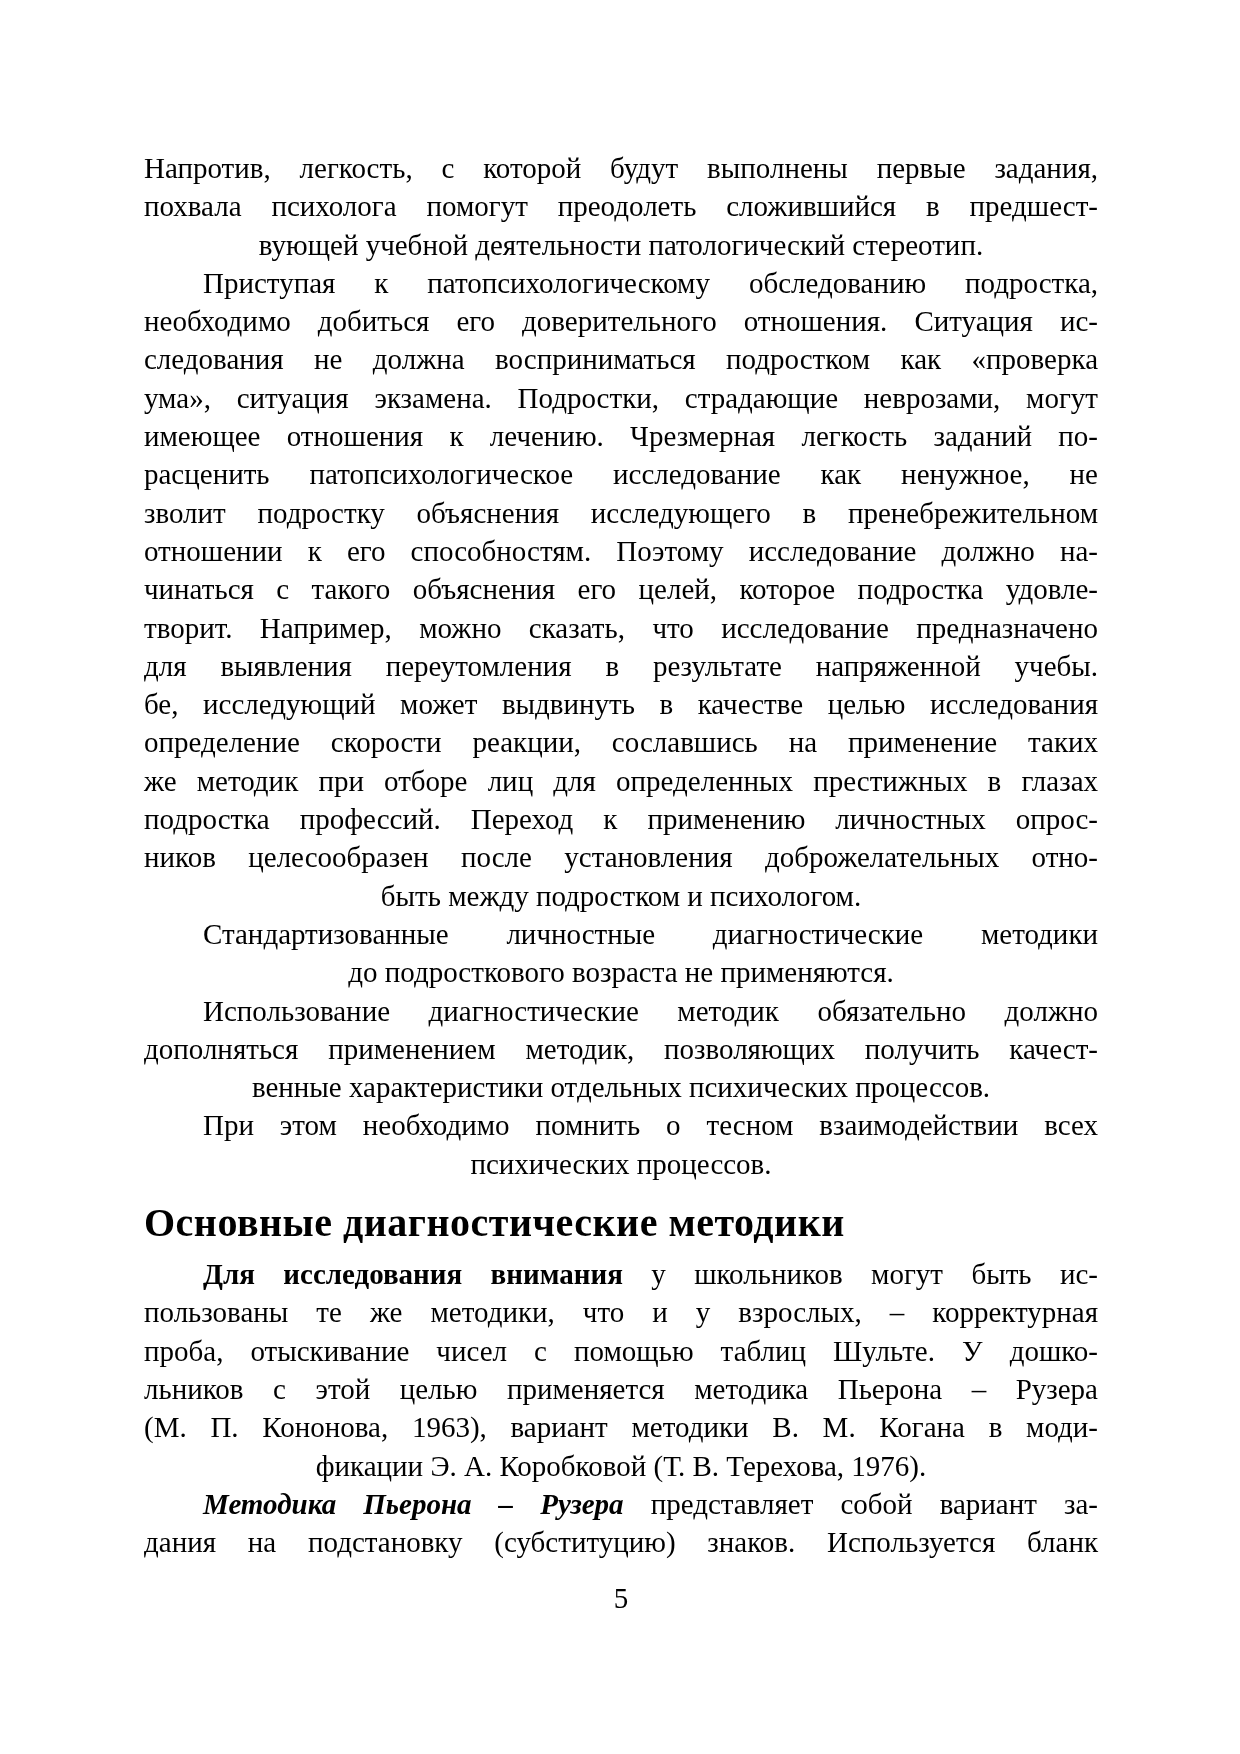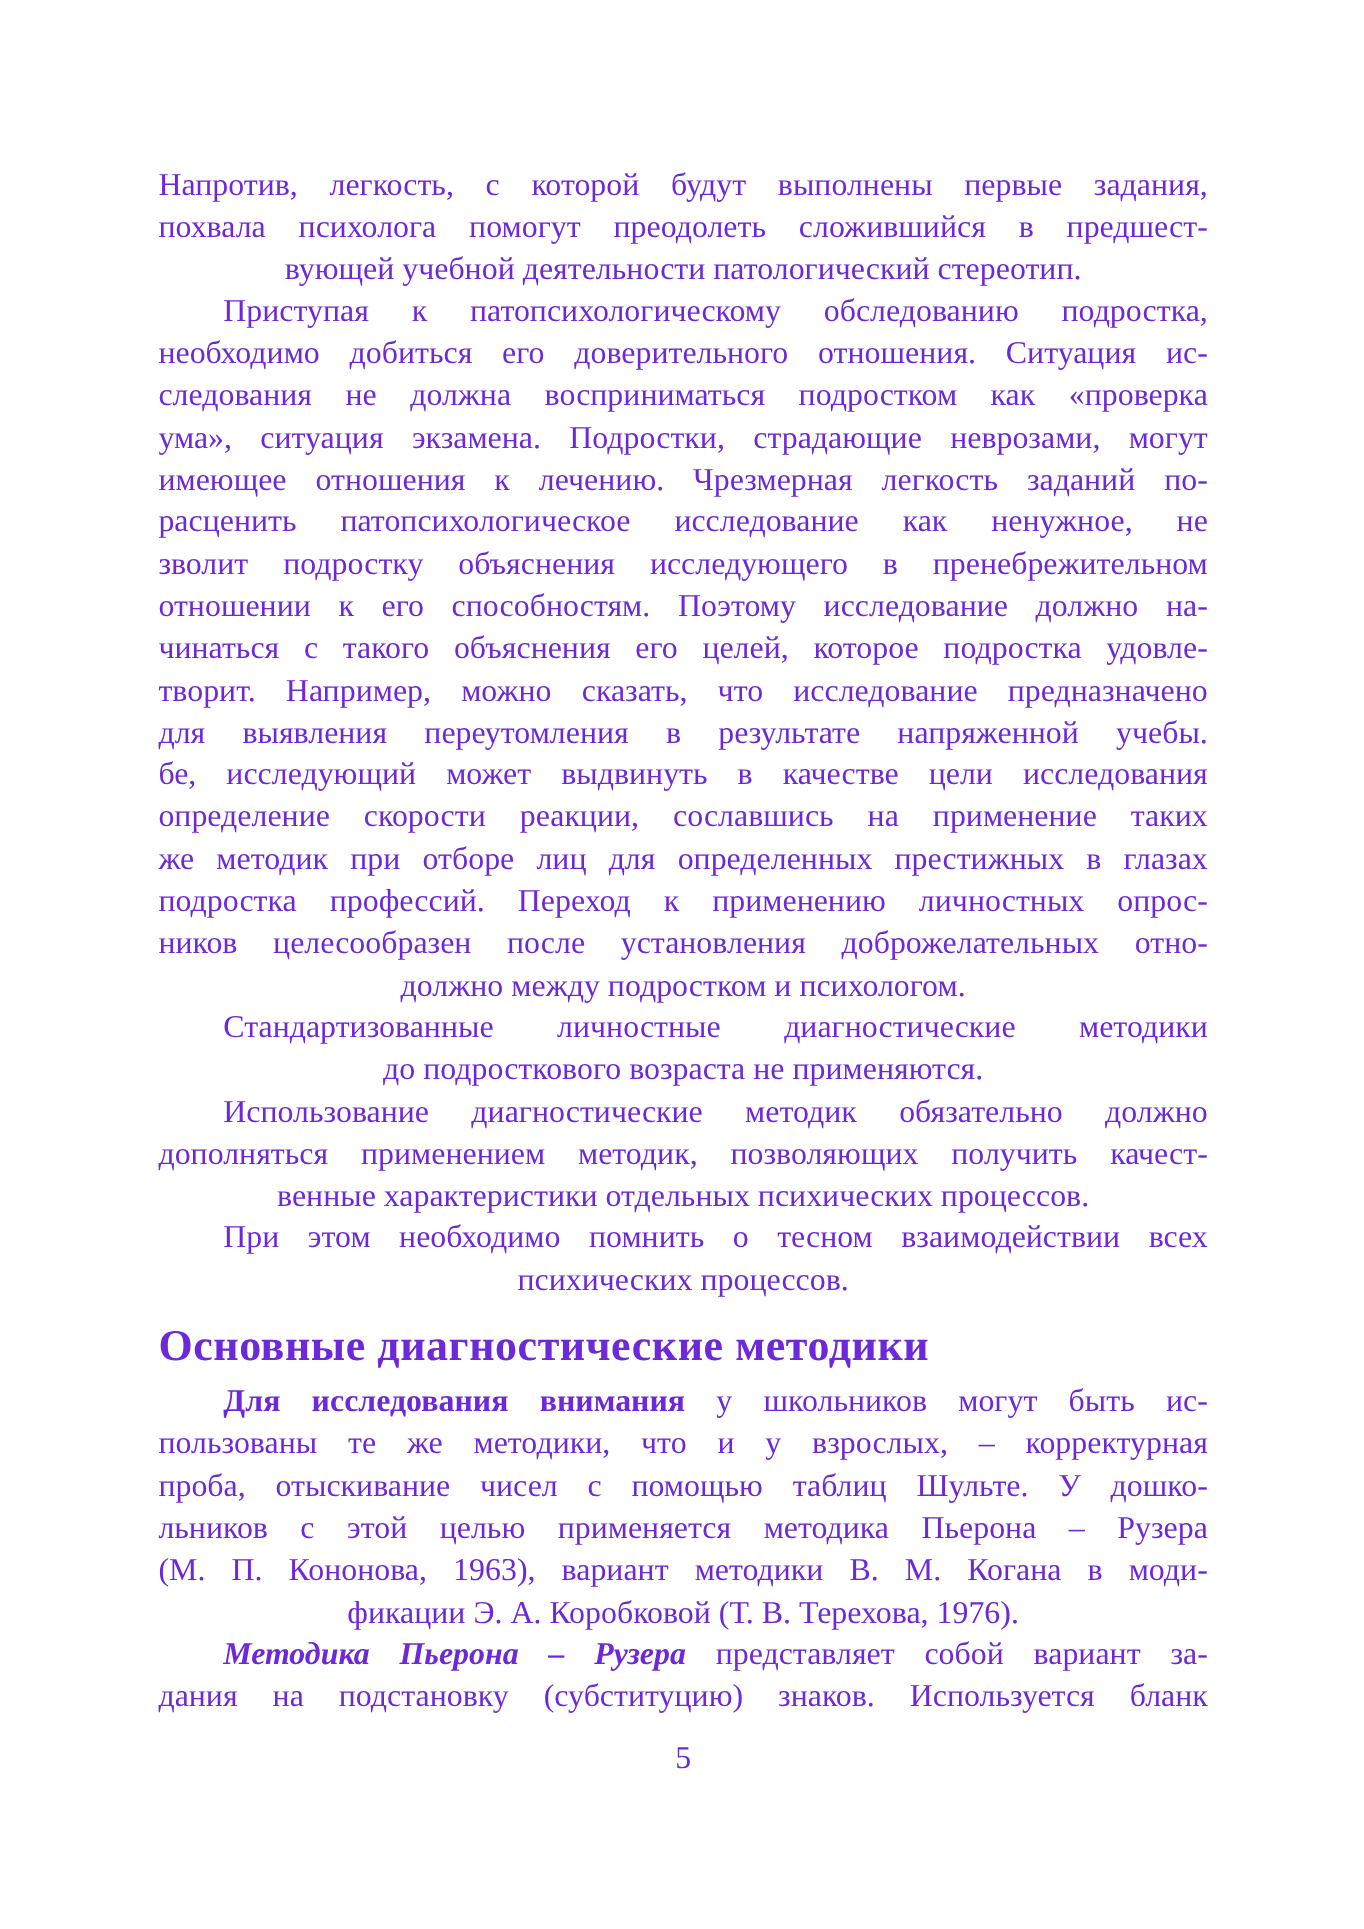--- a/index.html
+++ b/index.html
@@ -7,21 +7,21 @@
     padding: 0;
     background: #ffffff;
   }
   .page {
     position: relative;
     width: 1240px;
     height: 1754px;
     background: #ffffff;
     overflow: hidden;
     font-family: "Liberation Serif", "DejaVu Serif", serif;
-    color: #6d28d9;
+    color: #000000;
   }
   .text-col {
     position: absolute;
     left: 144px;
     top: 149px;
     width: 954px;
   }
   .line {
     height: 38.3px;
     line-height: 38.3px;
@@ -69,26 +69,26 @@
         <div class="line just"><span class="s-normal">необходимо добиться его доверительного отношения. Ситуация ис-</span></div>
         <div class="line just"><span class="s-normal">следования не должна восприниматься подростком как «проверка</span></div>
         <div class="line just"><span class="s-normal">ума», ситуация экзамена. Подростки, страдающие неврозами, могут</span></div>
         <div class="line just"><span class="s-normal">имеющее отношения к лечению. Чрезмерная легкость заданий по-</span></div>
         <div class="line just"><span class="s-normal">расценить патопсихологическое исследование как ненужное, не</span></div>
         <div class="line just"><span class="s-normal">зволит подростку объяснения исследующего в пренебрежительном</span></div>
         <div class="line just"><span class="s-normal">отношении к его способностям. Поэтому исследование должно на-</span></div>
         <div class="line just"><span class="s-normal">чинаться с такого объяснения его целей, которое подростка удовле-</span></div>
         <div class="line just"><span class="s-normal">творит. Например, можно сказать, что исследование предназначено</span></div>
         <div class="line just"><span class="s-normal">для выявления переутомления в результате напряженной учебы.</span></div>
-        <div class="line just"><span class="s-normal">бе, исследующий может выдвинуть в качестве цели исследования</span></div>
+        <div class="line just"><span class="s-normal">бе, исследующий может выдвинуть в качестве целью исследования</span></div>
         <div class="line just"><span class="s-normal">определение скорости реакции, сославшись на применение таких</span></div>
         <div class="line just"><span class="s-normal">же методик при отборе лиц для определенных престижных в глазах</span></div>
         <div class="line just"><span class="s-normal">подростка профессий. Переход к применению личностных опрос-</span></div>
         <div class="line just"><span class="s-normal">ников целесообразен после установления доброжелательных отно-</span></div>
-        <div class="line"><span class="s-normal">должно между подростком и психологом.</span></div>
+        <div class="line"><span class="s-normal">быть между подростком и психологом.</span></div>
         <div class="line just ind"><span class="s-normal">Стандартизованные личностные диагностические методики</span></div>
         <div class="line"><span class="s-normal">до подросткового возраста не применяются.</span></div>
         <div class="line just ind"><span class="s-normal">Использование диагностические методик обязательно должно</span></div>
         <div class="line just"><span class="s-normal">дополняться применением методик, позволяющих получить качест-</span></div>
         <div class="line"><span class="s-normal">венные характеристики отдельных психических процессов.</span></div>
         <div class="line just ind"><span class="s-normal">При этом необходимо помнить о тесном взаимодействии всех</span></div>
         <div class="line"><span class="s-normal">психических процессов.</span></div>
       </div>
     <div class="heading">Основные диагностические методики</div>
     <div id="lines-bottom">

